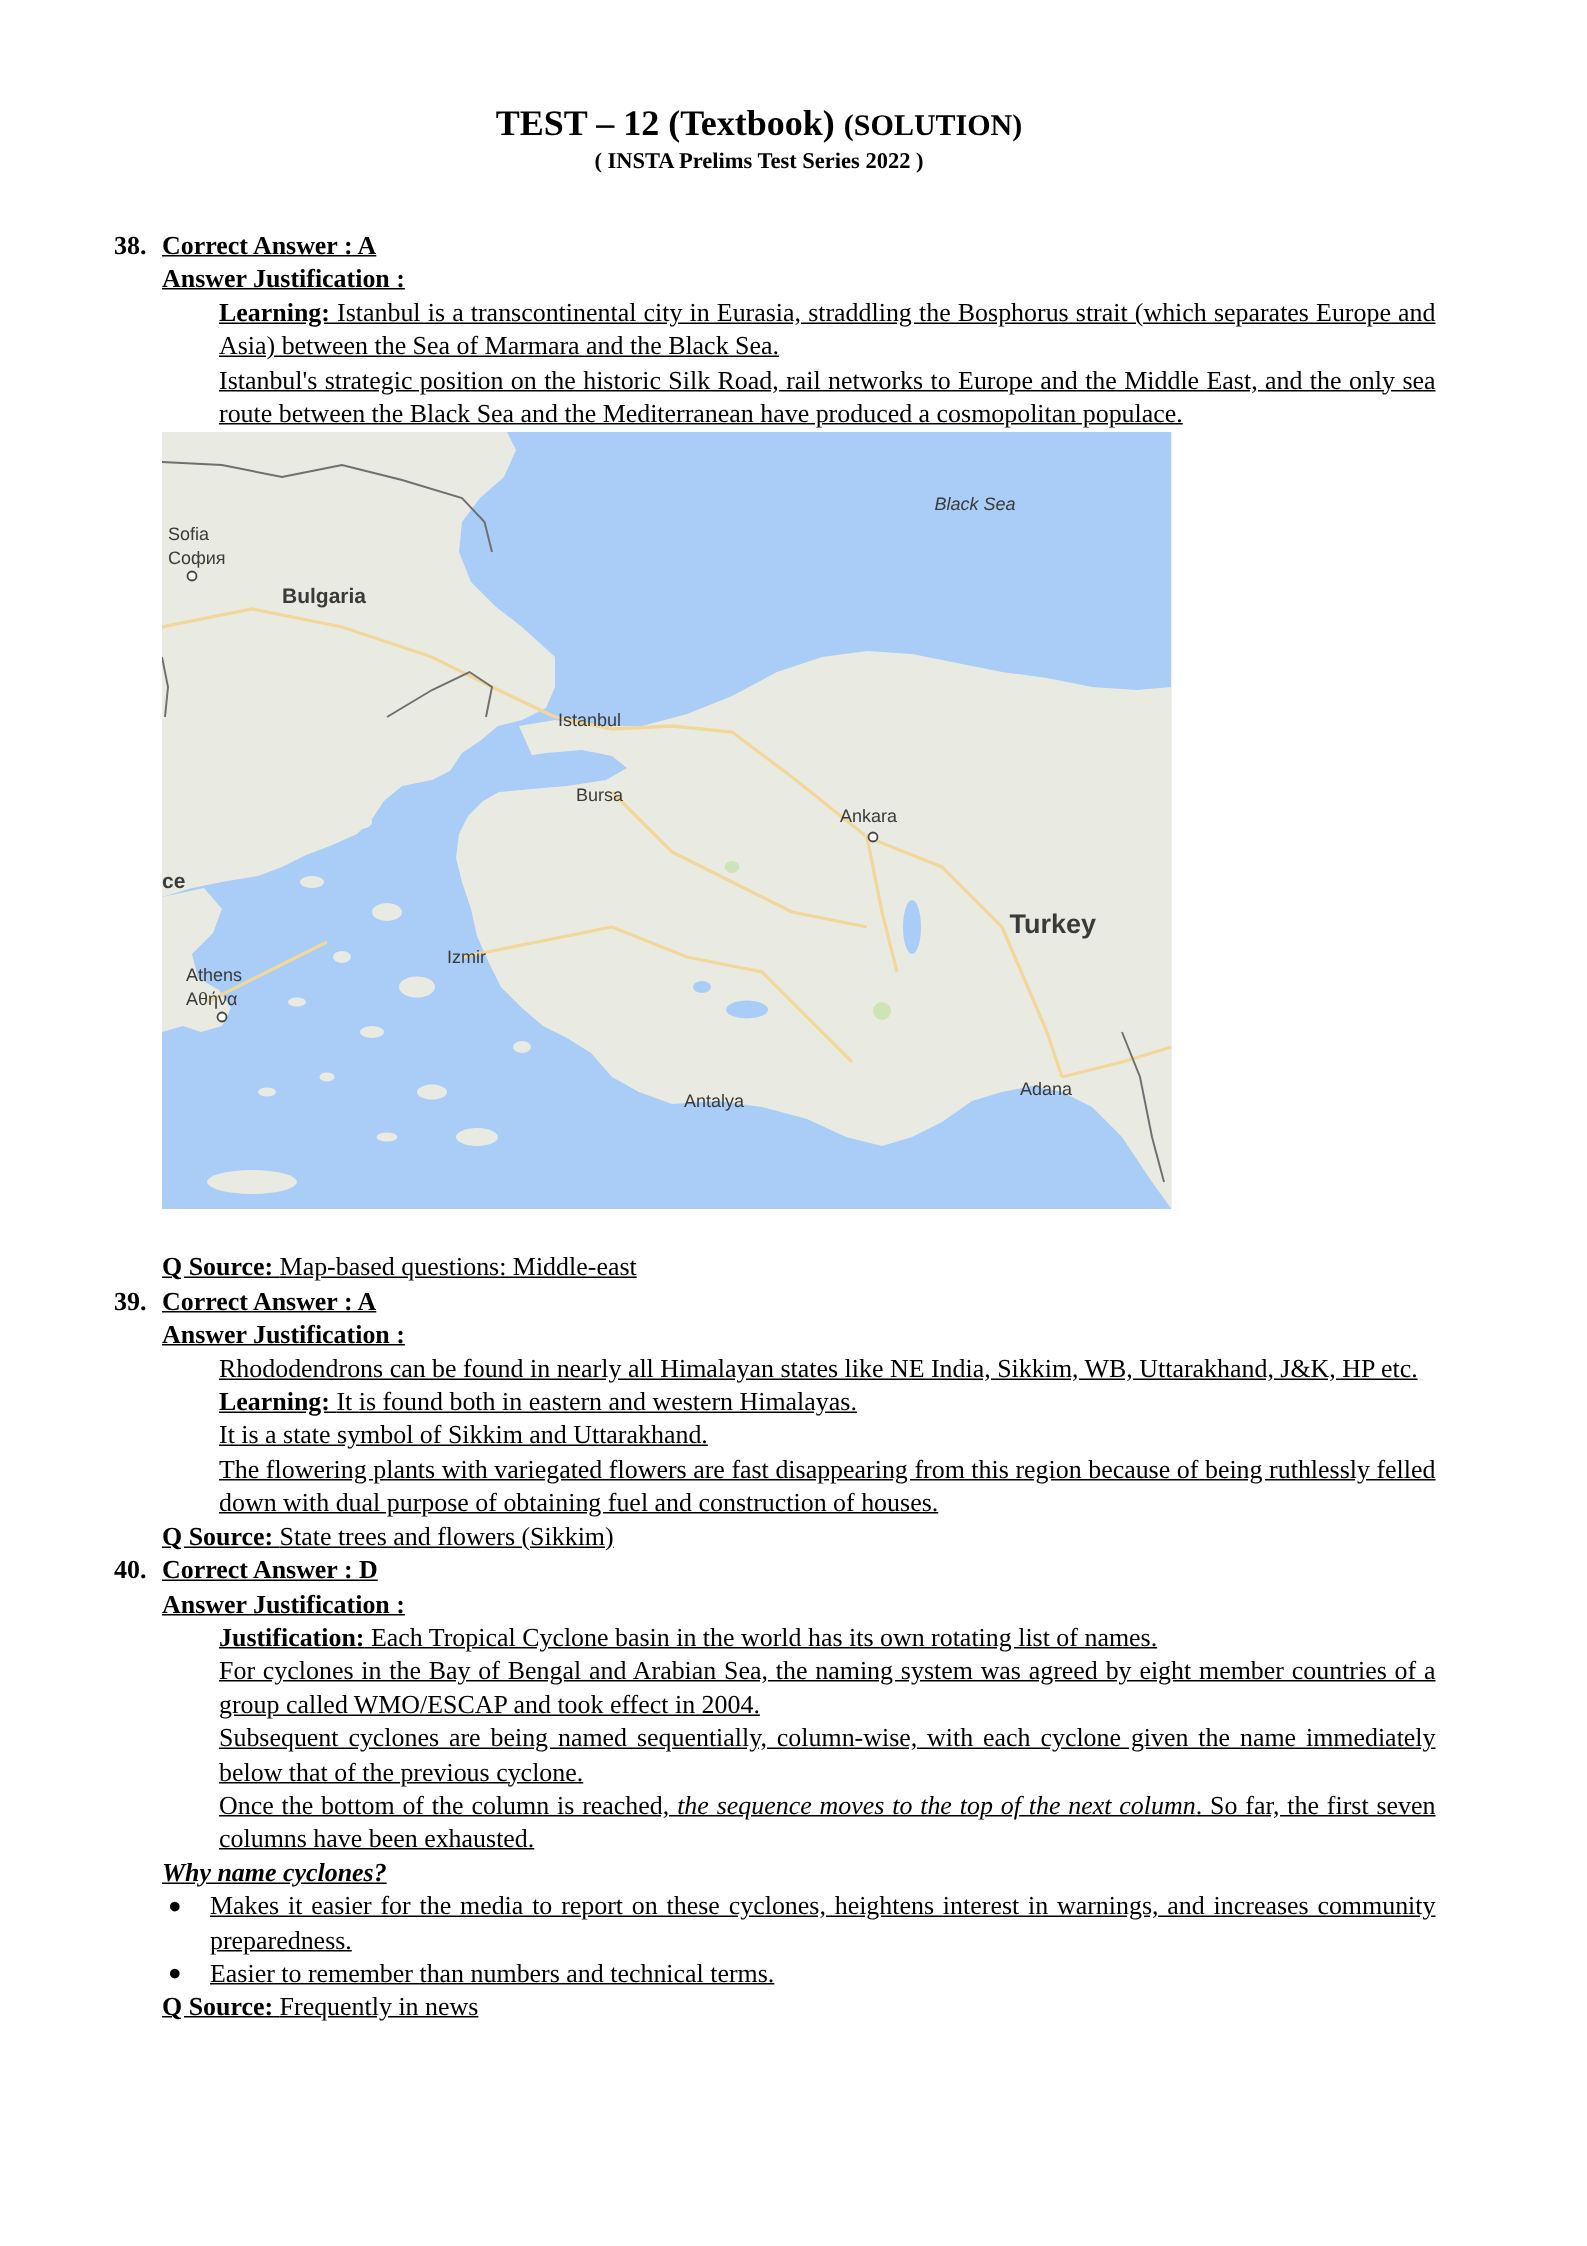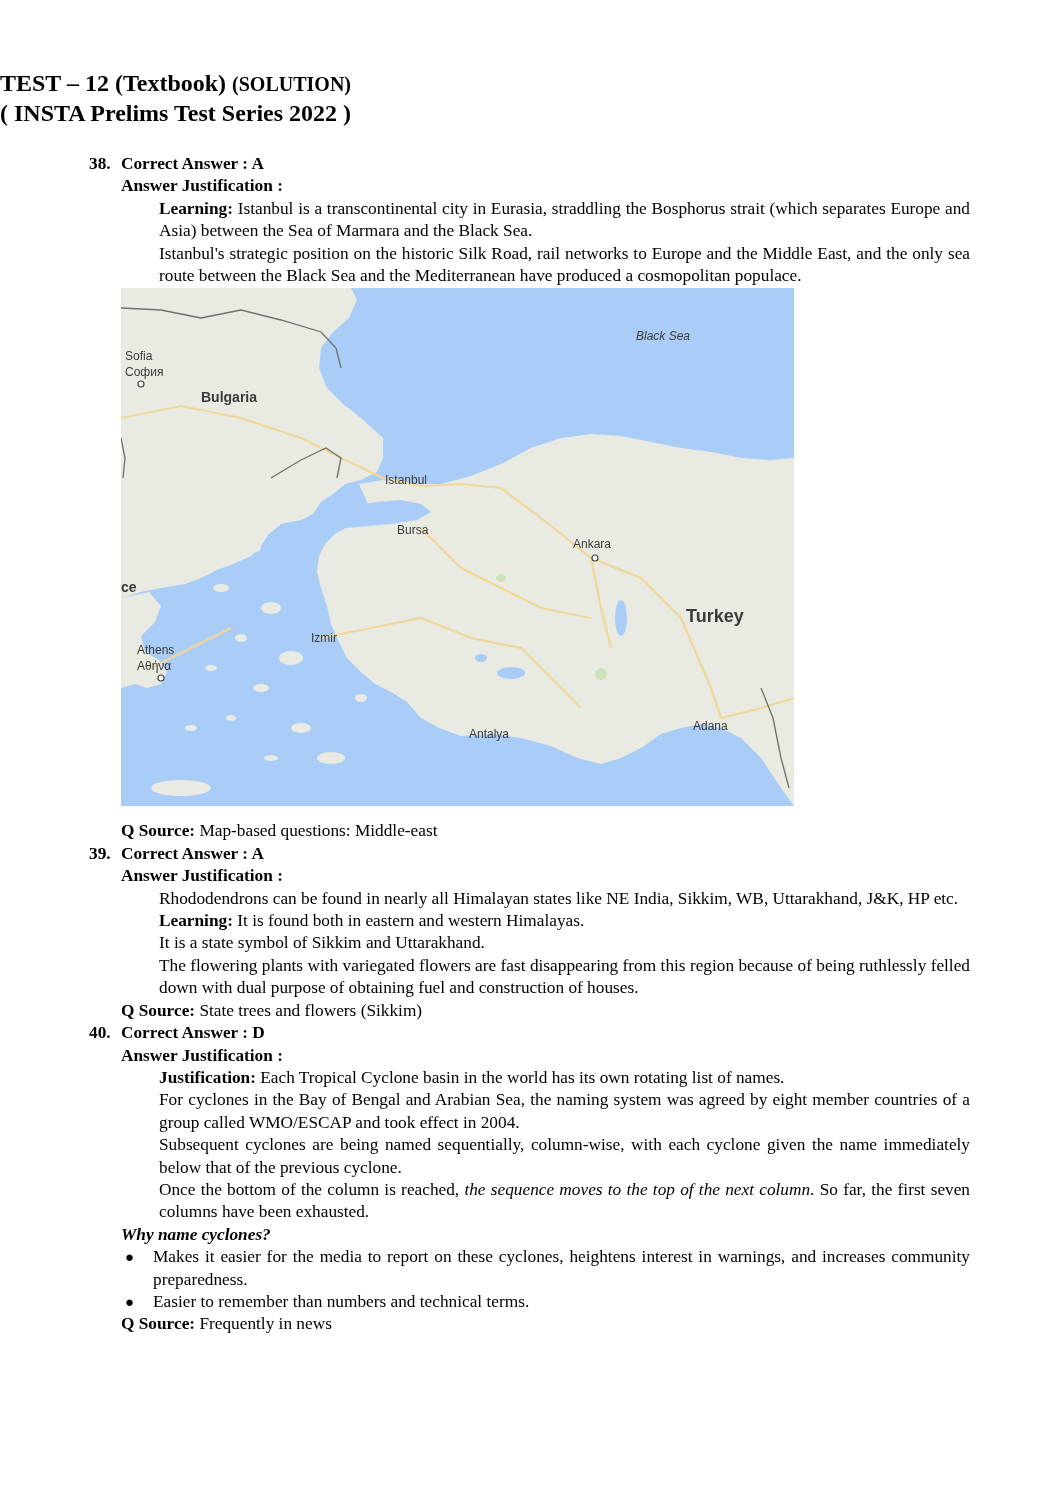--- a/index.html
+++ b/index.html
@@ -2,39 +2,39 @@
 <html><head>
 <meta charset="utf-8">
 <style>
   html, body { margin: 0; padding: 0; background: #ffffff; }
   body {
     width: 1058px; height: 1497px; position: relative; overflow: hidden;
     font-family: "Liberation Serif", "DejaVu Serif", serif;
     color: #000;
   }
   .title {
-    position: absolute; left: 0; width: 1012px; text-align: left;
+    position: absolute; left: 0; width: 1012px; text-align: center;
     font-weight: bold;
   }
   .t1 { top: 70px; font-size: 24px; }
   .t1 .sol { font-size: 20px; }
-  .t2 { top: 100px; font-size: 24px; }
+  .t2 { top: 100px; font-size: 15px; }
   .content {
-    position: absolute; left: 89px; top: 153px; width: 881px;
-    font-size: 17.3px; line-height: 22.4px;
+    position: absolute; left: 76px; top: 153px; width: 881px;
+    font-size: 17.3px; line-height: 22.4px; text-decoration: underline;
   }
   .q { position: relative; padding-left: 32px; }
   .qnum { position: absolute; left: 0; top: 0; font-weight: bold; }
   .line { margin: 0; }
   .just { text-align: justify; margin-left: 38px; }
   .b { font-weight: bold; }
   .bi { font-weight: bold; font-style: italic; }
   .it { font-style: italic; }
   .map {
-    width: 673px; height: 530px; margin: 1px 0 2px 0; position: relative;
+    width: 673px; height: 530px; margin: 1px 0 16px 0; position: relative;
     display: block;
   }
   .map svg { display: block; }
   ul.bul { margin: 0; padding: 0; list-style: none; }
   ul.bul li { position: relative; padding-left: 32px; text-align: justify; }
   ul.bul li .dot {
     position: absolute; left: 4px; top: 0; font-size: 15px;
   }
   .maplabel { font-family: "Liberation Sans", "DejaVu Sans", sans-serif; fill: #3a3a3a; }
 </style>

